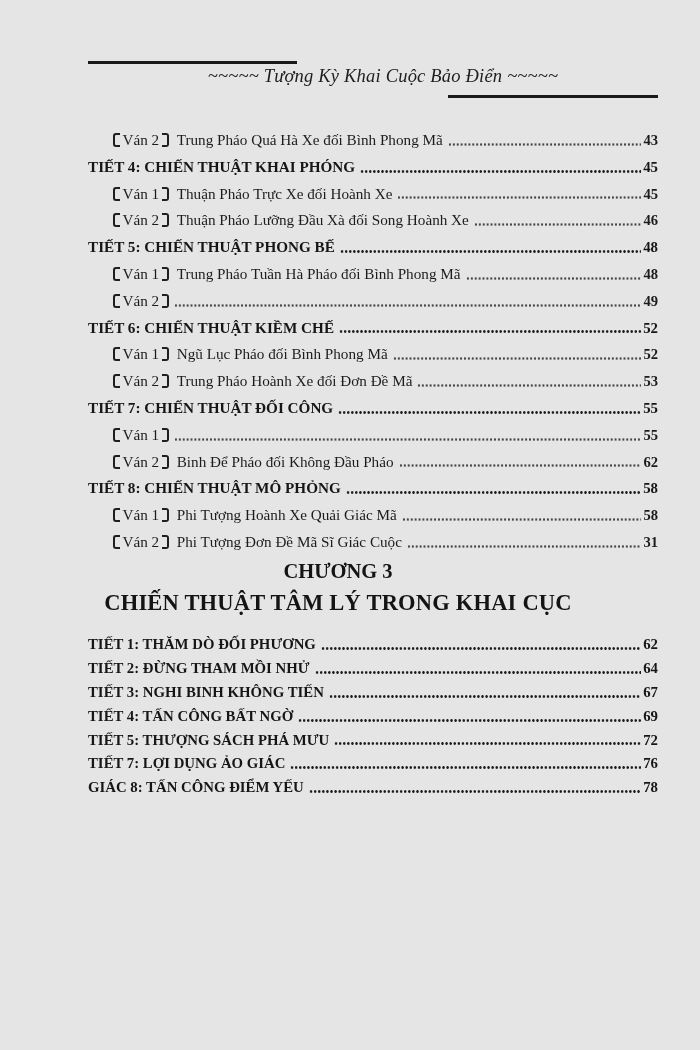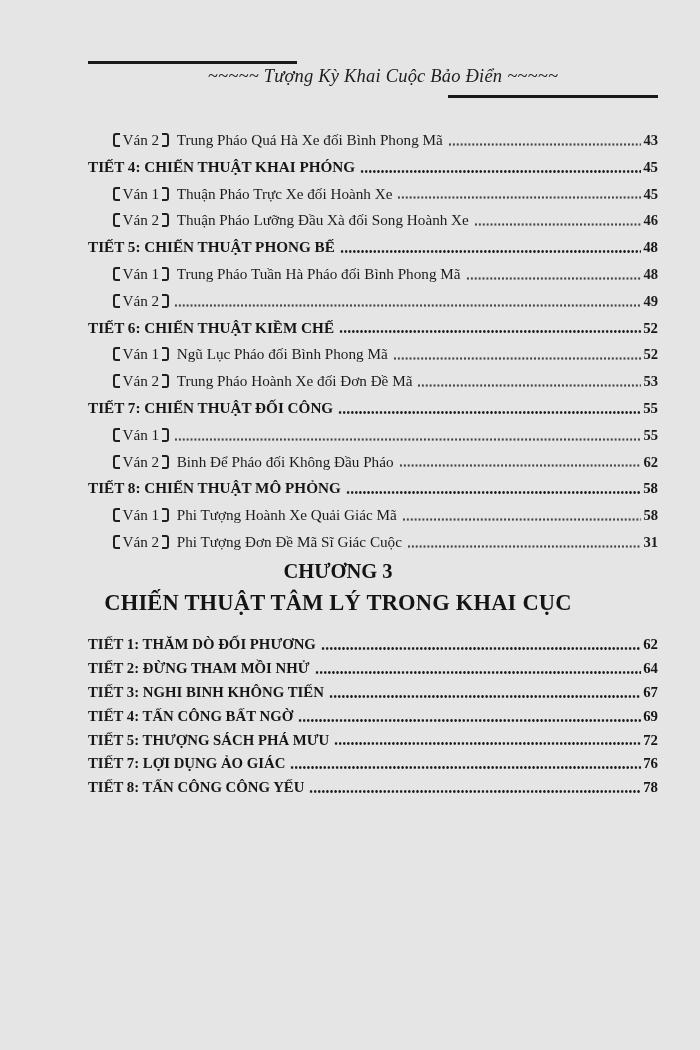--- a/index.html
+++ b/index.html
@@ -216,18 +216,18 @@
         <span class="entry-label">TIẾT 5: THƯỢNG SÁCH PHÁ MƯU</span>
         <span class="dot-leader"></span>
         <span class="page-number">72</span>
       </div>
       <div class="row section">
         <span class="entry-label">TIẾT 7: LỢI DỤNG ẢO GIÁC</span>
         <span class="dot-leader"></span>
         <span class="page-number">76</span>
       </div>
       <div class="row section">
-        <span class="entry-label">TIẾT 8: TẤN CÔNG CÔNG YẾU</span>
+        <span class="entry-label">GIÁC 8: TẤN CÔNG ĐIỂM YẾU</span>
         <span class="dot-leader"></span>
         <span class="page-number">78</span>
       </div>
     </div>
 </div>
 
 </body></html>

